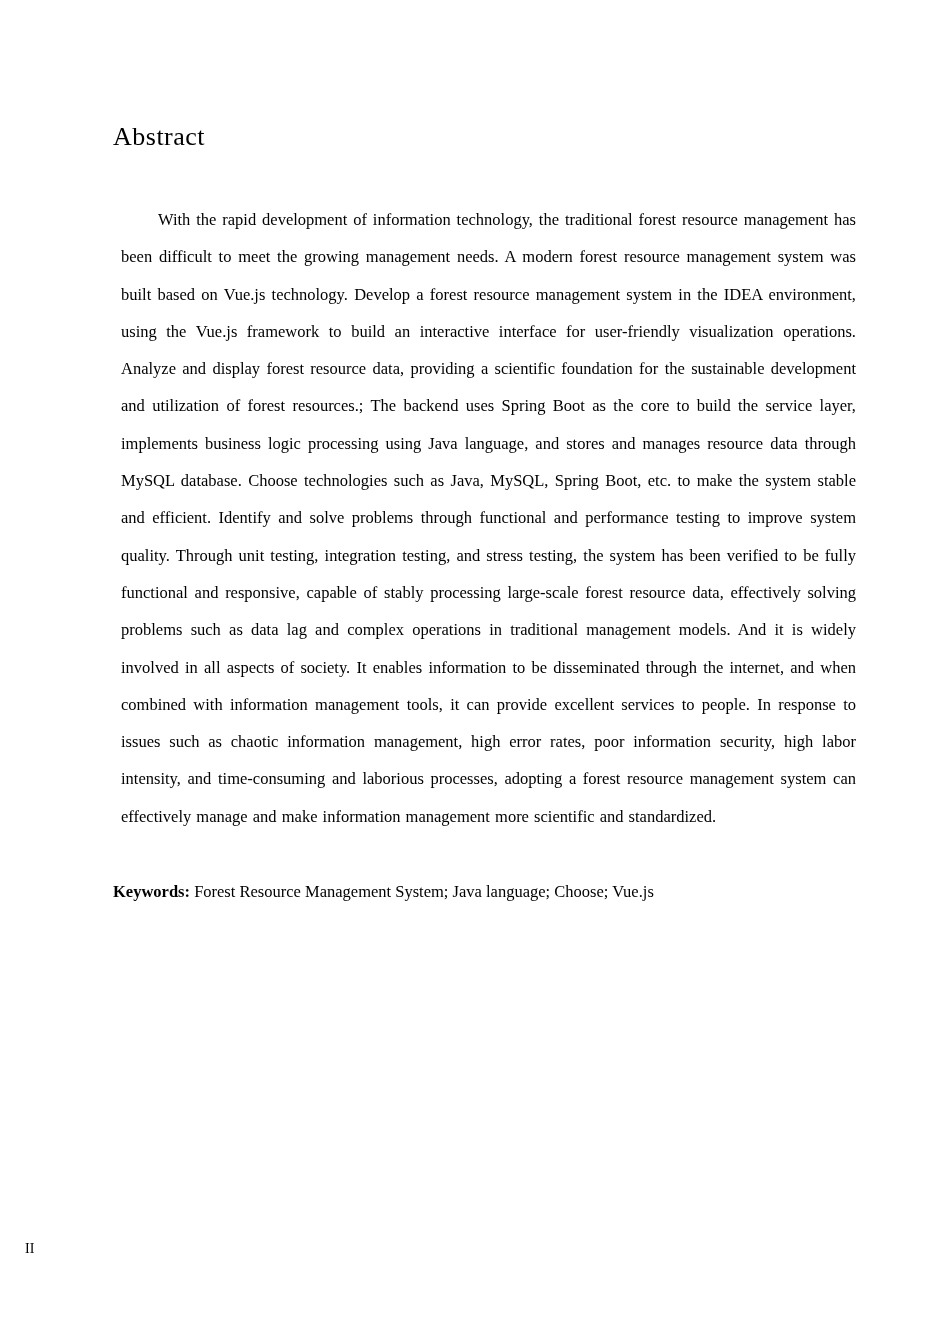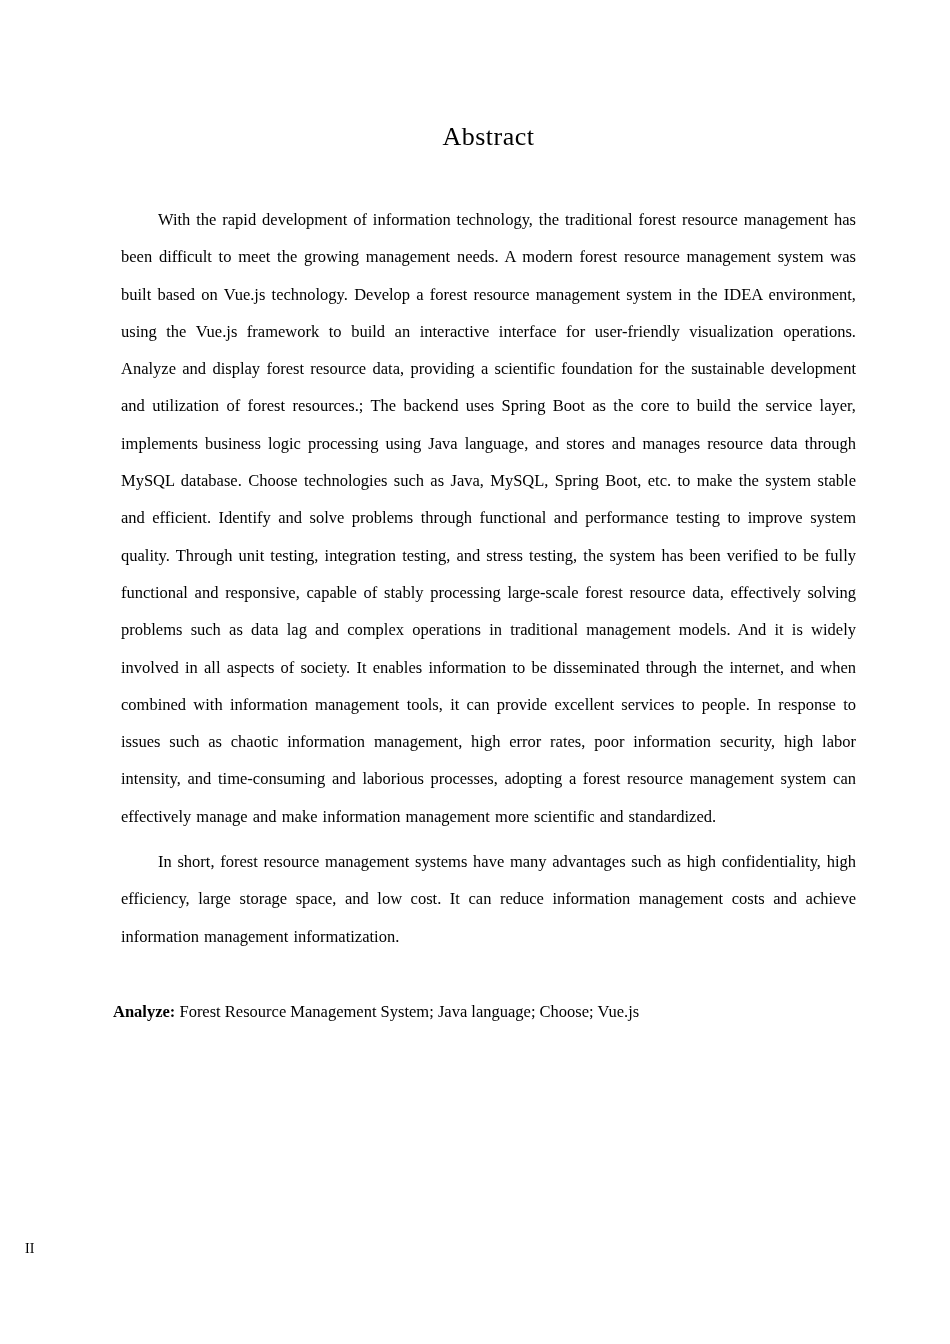--- a/index.html
+++ b/index.html
@@ -24,21 +24,20 @@
     position: absolute;
     left: 113px;
     top: 0;
     width: 751px;
   }
   .doc-title {
     margin: 120px 0 0 0;
     font-size: 26px;
     font-weight: normal;
     line-height: 34px;
-    text-align: center;
     letter-spacing: 0.5px;
   }
   .para {
     margin: 8px;
     font-size: 16.5px;
     line-height: 37.3px;
     text-align: justify;
     text-indent: 37px;
     word-spacing: 1px;
   }
@@ -70,21 +69,20 @@
 </style>
 </head>
 <body>
 
 <div class="page">
   <div class="content">
     <h1 class="doc-title">Abstract</h1>
 
     <p class="para first">With the rapid development of information technology, the traditional forest resource management has been difficult to meet the growing management needs. A modern forest resource management system was built based on Vue.js technology. Develop a forest resource management system in the IDEA environment, using the Vue.js framework to build an interactive interface for user-friendly visualization operations. Analyze and display forest resource data, providing a scientific foundation for the sustainable development and utilization of forest resources.; The backend uses Spring Boot as the core to build the service layer, implements business logic processing using Java language, and stores and manages resource data through MySQL database. Choose technologies such as Java, MySQL, Spring Boot, etc. to make the system stable and efficient. Identify and solve problems through functional and performance testing to improve system quality. Through unit testing, integration testing, and stress testing, the system has been verified to be fully functional and responsive, capable of stably processing large-scale forest resource data, effectively solving problems such as data lag and complex operations in traditional management models. And it is widely involved in all aspects of society. It enables information to be disseminated through the internet, and when combined with information management tools, it can provide excellent services to people. In response to issues such as chaotic information management, high error rates, poor information security, high labor intensity, and time-consuming and laborious processes, adopting a forest resource management system can effectively manage and make information management more scientific and standardized.</p>
 
-    <p class="para">In short, forest resource management systems have many advantages such as high confidentiality, high efficiency, large storage space, and low cost. It can reduce information management costs and achieve information management informatization.</p>
 
-    <p class="keywords-line"><span class="kw-label">Analyze:</span> <span>Forest Resource Management System; Java language; Choose; Vue.js</span></p>
+    <p class="keywords-line"><span class="kw-label">Keywords:</span> <span>Forest Resource Management System; Java language; Choose; Vue.js</span></p>
   </div>
 
   <div class="footer">
     <span class="pagenum">II</span>
   </div>
 </div>
 
 </body></html>

